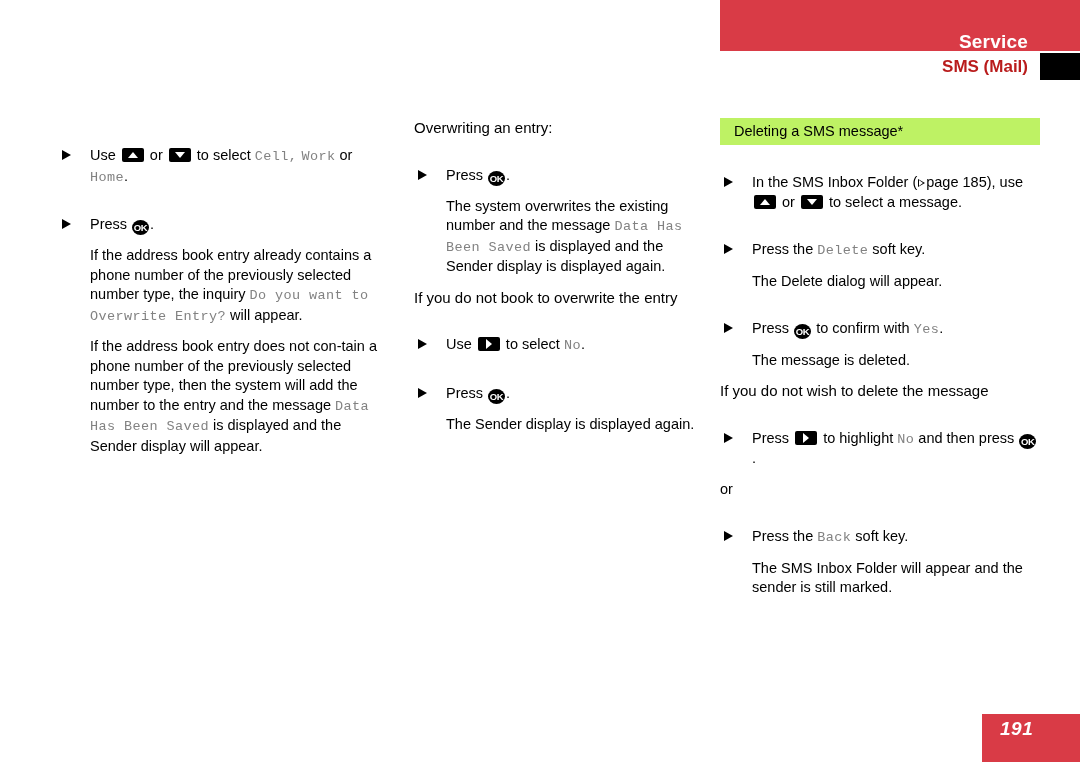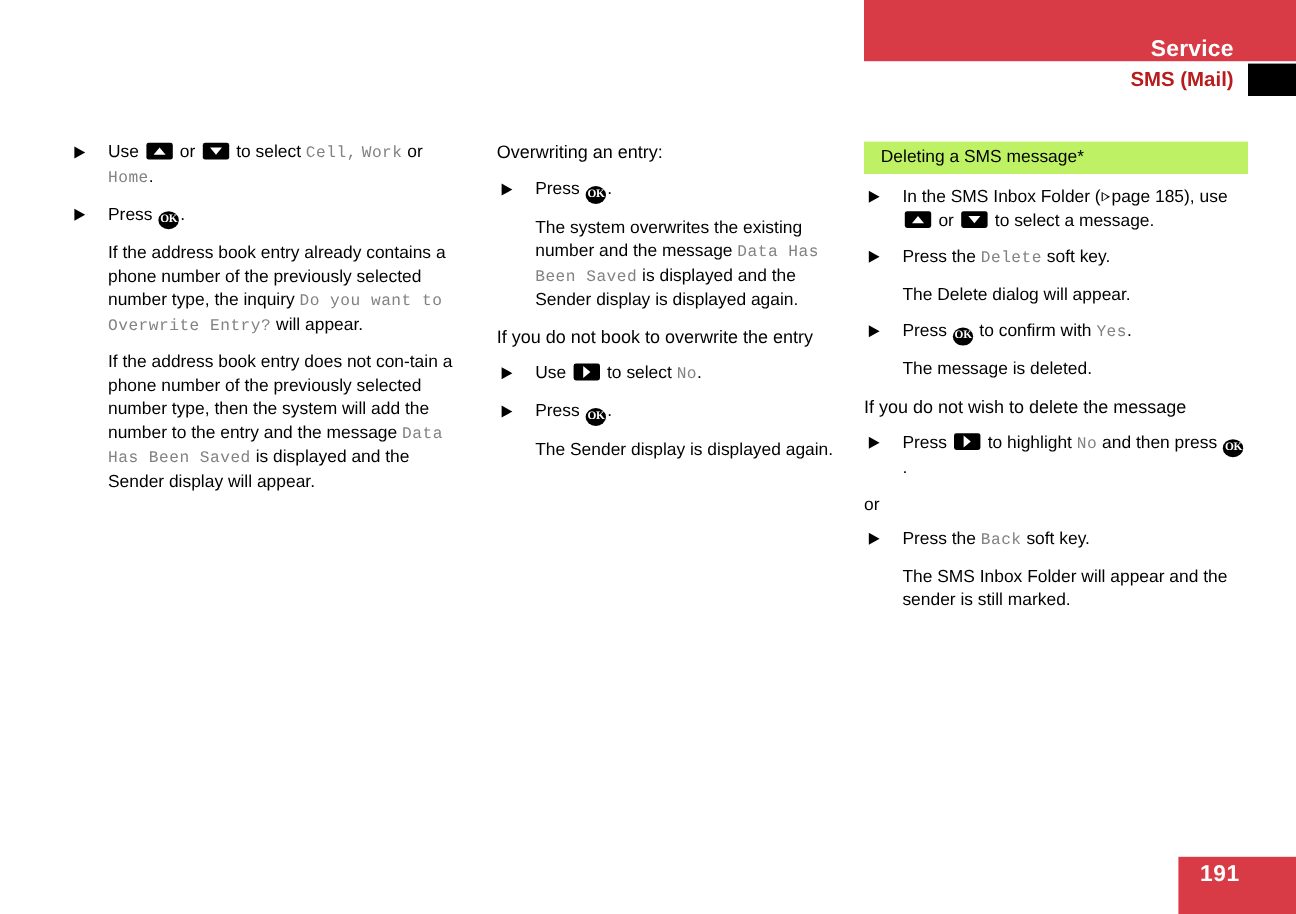--- a/index.html
+++ b/index.html
@@ -62,20 +62,21 @@
   .col-1 { left: 58px;  width: 330px; }
   .col-2 { left: 414px; width: 290px; }
   .col-3 { left: 720px; width: 320px; }
 
   .step {
     position: relative;
     padding-left: 32px;
     font-size: 14.5px;
     line-height: 19.5px;
     margin-bottom: 11px;
+    margin-top: 28px;
   }
   .step .bullet {
     position: absolute;
     left: 4px;
     top: 4px;
     width: 0;
     height: 0;
     border-left: 9px solid #000;
     border-top: 5.5px solid transparent;
     border-bottom: 5.5px solid transparent;
@@ -158,21 +159,21 @@
     display: inline-block;
     background: #000000;
     color: #ffffff;
     border-radius: 50%;
     width: 17px;
     height: 15px;
     line-height: 15px;
     text-align: center;
     font-size: 9.5px;
     font-weight: bold;
-    font-family: Liberation Serif, serif;
+    font-family: Liberation Sans, sans-serif;
     vertical-align: -2px;
     margin: 0 1px;
     letter-spacing: -0.3px;
   }
 
   .ref-tri {
     display: inline-block;
     width: 0;
     height: 0;
     border-left: 7px solid #000;
@@ -206,20 +207,21 @@
   }
   .footer-page-num {
     position: absolute;
     left: 1000px;
     top: 719px;
     color: #ffffff;
     font-size: 19px;
     font-weight: bold;
     letter-spacing: 0.5px;
     line-height: 1;
+    font-style: italic;
   }
 </style>
 </head>
 <body>
 
 <div class="header-red-bar"></div>
 <div class="header-service">Service</div>
 <div class="header-sub">SMS (Mail)</div>
 <div class="header-black-square"></div>
 

